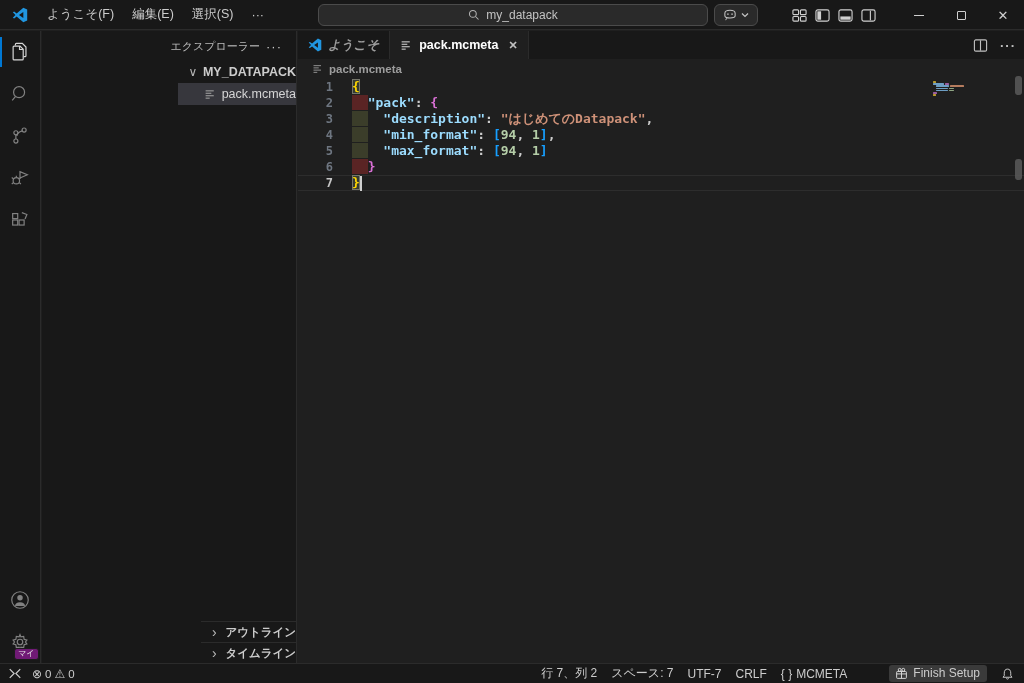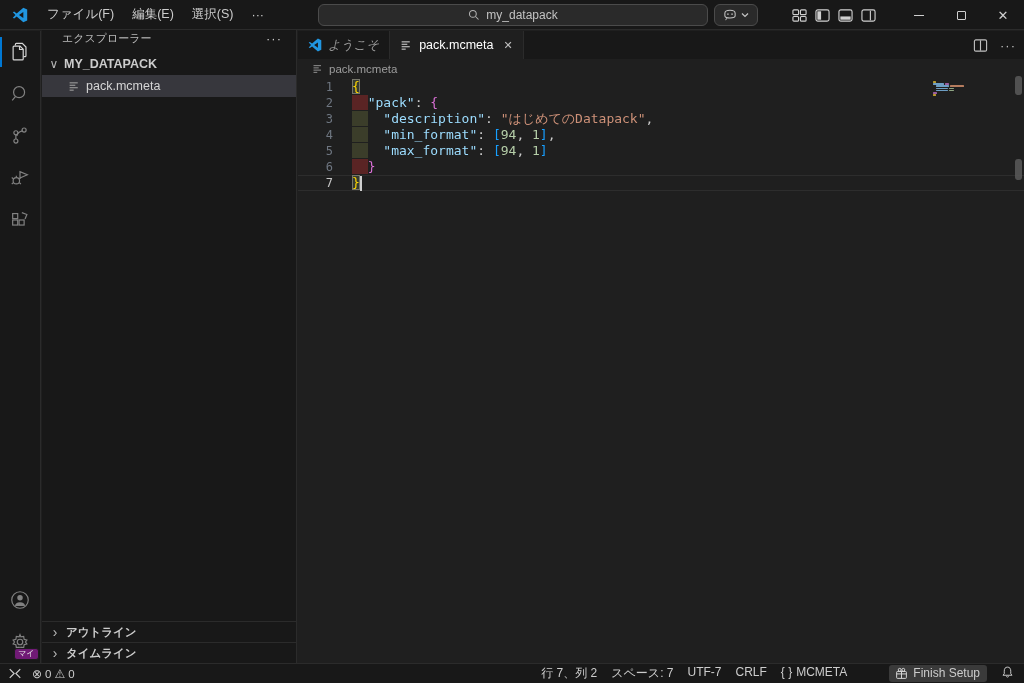--- a/index.html
+++ b/index.html
@@ -31,36 +31,36 @@
     border-right:1px solid #2b2b2b; display:flex; flex-direction:column; align-items:center; z-index:20; }
   .ab-item { width:41px; height:42px; display:flex; align-items:center; justify-content:center; position:relative; }
   .ab-item.active::before { content:""; position:absolute; left:0; top:6px; bottom:6px; width:2px; background:#0078d4; }
   .ab-item svg { stroke:#828282; fill:none; stroke-width:1.3; }
   .ab-item.active svg { stroke:#d7d7d7; }
   .ab-bottom { margin-top:auto; display:flex; flex-direction:column; align-items:center; }
   .gear-badge { position:absolute; right:2px; bottom:3px; background:#701a75; border:1px solid #1c1c1c;
     color:#e6e6e6; font-size:8px; line-height:10px; padding:0 3px; border-radius:3px; }
 
   
-  .sidebar { position:absolute; top:23px; left:42px; width:255px; bottom:20px; background:#181818;
-    border-right:1px solid #2b2b2b; z-index:10; display:flex; flex-direction:column; }
+  .sidebar { position:absolute; top:31px; left:42px; width:255px; bottom:20px; background:#181818;
+    border-right:1px solid #2b2b2b; z-index:10; display:flex; flex-direction:column;align-items:flex-end; }
   .sb-header { height:30px; display:flex; align-items:center; padding:0 8px 0 20px; }
   .sb-title { font-size:11px; color:#bbbbbb; flex:1; }
   .sb-more { color:#cccccc; font-size:13px; letter-spacing:1px; padding:0 6px; }
   .tree-root { height:22px; display:flex; align-items:center; font-size:12.5px; font-weight:bold; color:#cccccc; padding-left:4px; gap:2px; }
   .tw { color:#b5b5b5; font-weight:normal; font-size:12px; width:16px; text-align:center; display:inline-block; }
   .tree-file { height:22px; display:flex; align-items:center; gap:5px; padding-left:26px; font-size:12.5px; color:#d5d5d5; }
   .tree-file.selected { background:#37373d; }
   .sb-sections { margin-top:auto; }
   .sb-section { height:21px; display:flex; align-items:center; gap:4px; border-top:1px solid #2b2b2b;
     font-size:11.5px; font-weight:bold; color:#cccccc; padding-left:6px; }
   .sb-section .chev { font-weight:normal; color:#bababa; font-size:14px; width:14px; text-align:center; }
 
   
-  .editor-group { position:absolute; top:31px; left:298px; right:0; bottom:20px; background:#1f1f1f; }
+  .editor-group { position:absolute; top:31px; left:298px; right:0; bottom:20px; background:#1f1f1f;font-weight:bold; }
   .tabbar { height:28px; background:#181818; display:flex; position:relative; }
   .tab { height:28px; display:flex; align-items:center; gap:6px; padding:0 10px; font-size:12.5px;
     border-right:1px solid #2b2b2b; color:#9d9d9d; background:#181818; }
   .tab.active { background:#1f1f1f; color:#ffffff; }
   .tab .close { font-size:11px; color:#c0c0c0; margin-left:4px; }
   .editor-actions { position:absolute; right:8px; top:0; height:28px; display:flex; align-items:center; gap:12px; }
   .breadcrumb { height:20px; display:flex; align-items:center; gap:5px; padding-left:14px; font-size:11.5px; color:#9d9d9d; }
 
   
   .code-area { position:relative; font-family:"DejaVu Sans Mono", monospace; font-size:13px; }
@@ -77,39 +77,39 @@
 
   .minimap { position:absolute; top:2px; right:59px; width:32px; }
   .minimap .mrow { height:1.6px; margin-bottom:0.6px; display:flex; gap:1px; }
   .minimap i { display:block; height:100%; border-radius:0.5px; }
   .ruler-mark { position:absolute; right:2px; width:7px; background:#5a5a5a; border-radius:3px; opacity:.85; }
 
   
   .statusbar { position:absolute; left:0; right:0; bottom:0; height:20px; background:#181818;
     border-top:1px solid #2b2b2b; display:flex; align-items:center; font-size:12px; color:#cccccc; z-index:40; }
   .sb-left { display:flex; align-items:center; gap:10px; padding-left:8px; }
-  .sb-right { margin-left:auto; display:flex; align-items:flex-start; gap:14px; padding-right:10px; }
+  .sb-right { margin-left:auto; display:flex; align-items:center; gap:14px; padding-right:10px; }
   .sb-item { display:flex; align-items:center; gap:4px; }
   .problems { display:flex; align-items:center; gap:3px; font-size:11.5px; }
   .problems .glyph { font-size:12px; }
   .finish-setup { background:#3a3a3a; border-radius:3px; padding:1px 7px 2px 6px; display:flex; align-items:center; gap:5px;margin-left:28px; }
 
   svg { overflow:visible; }
 </style>
 </head>
 <body>
 
 <div class="window">
 
   <div class="titlebar">
     <svg class="tb-logo" viewBox="0 0 24 24">
       <polygon points="17,1 7,9.6 3.2,6.7 1.2,7.7 5.2,12 1.2,16.3 3.2,17.3 7,14.4 17,23 22.8,20.2 22.8,3.8" fill="#2196e0"></polygon>
       <polygon points="17,7.5 10.5,12 17,16.5" fill="#181818"></polygon>
     </svg>
-    <div class="menu-item">ファイル(F)</div>
+    <div class="menu-item">ようこそ(F)</div>
     <div class="menu-item">編集(E)</div>
     <div class="menu-item">選択(S)</div>
     <div class="menu-item">···</div>
     <div class="nav-arrows">
       <span>←</span>
       <span class="dim">→</span>
     </div>
     <div class="cmd-center">
       <svg width="12" height="12" viewBox="0 0 16 16">
         <circle cx="6.5" cy="6.5" r="4.5" stroke="#b5b5b5" stroke-width="1.4" fill="none"></circle>

